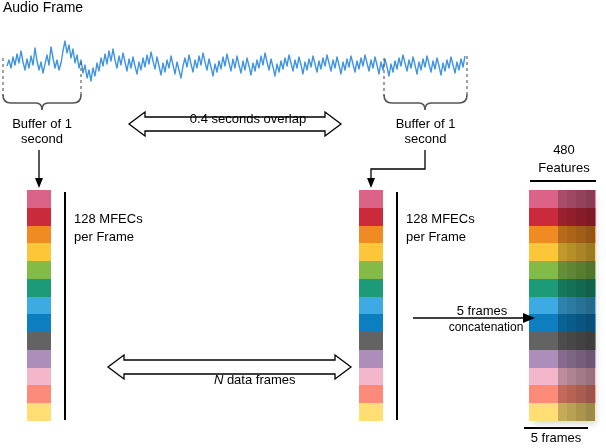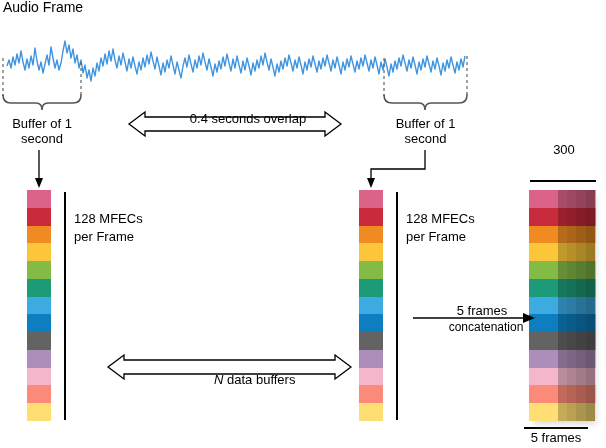--- a/index.html
+++ b/index.html
@@ -33,27 +33,28 @@
 
   <div class="lbl ctr" style="left:158px;top:111px;width:180px;font-size:13px;">0.4 seconds overlap</div>
 
   <div class="lbl" style="left:74px;top:210px;font-size:13px;line-height:18px;">128 MFECs
 per Frame</div>
 
   <div class="lbl" style="left:406px;top:210px;font-size:13px;line-height:18px;">128 MFECs
 per Frame</div>
 
   <div class="lbl ctr" style="left:140px;top:357px;width:215px;font-size:13px;">
-    <i>N</i><span> data buffers</span>
+    <i>N</i><span> data frames</span>
   </div>
 
   <div class="lbl ctr" style="left:434px;top:303px;width:96px;font-size:13px;">5 frames</div>
   <div class="lbl ctr" style="left:428px;top:320px;width:116px;font-size:12px;">concatenation</div>
 
-  <div class="lbl ctr" style="left:528px;top:142px;width:72px;font-size:13px;">300</div>
+  <div class="lbl ctr" style="left:528px;top:142px;width:72px;font-size:13px;">480</div>
+  <div class="lbl ctr" style="left:526px;top:160px;width:76px;font-size:13px;">Features</div>
   <div class="hline" style="left:530px;top:180px;width:66px;"></div>
 
   <div class="lbl ctr" style="left:518px;top:430px;width:76px;font-size:13px;">5 frames</div>
   <div class="hline" style="left:524px;top:427px;width:64px;"></div>
 
   <div class="vbar" style="left:64px;top:192px;height:228px;"></div>
   <div class="vbar" style="left:396px;top:192px;height:228px;"></div>
 
   <div class="strip" style="left:27px;top:190px;width:24px;height:231px;">
       <div class="band" style="background: rgb(219, 99, 136); height: 7.69231%;"></div>

